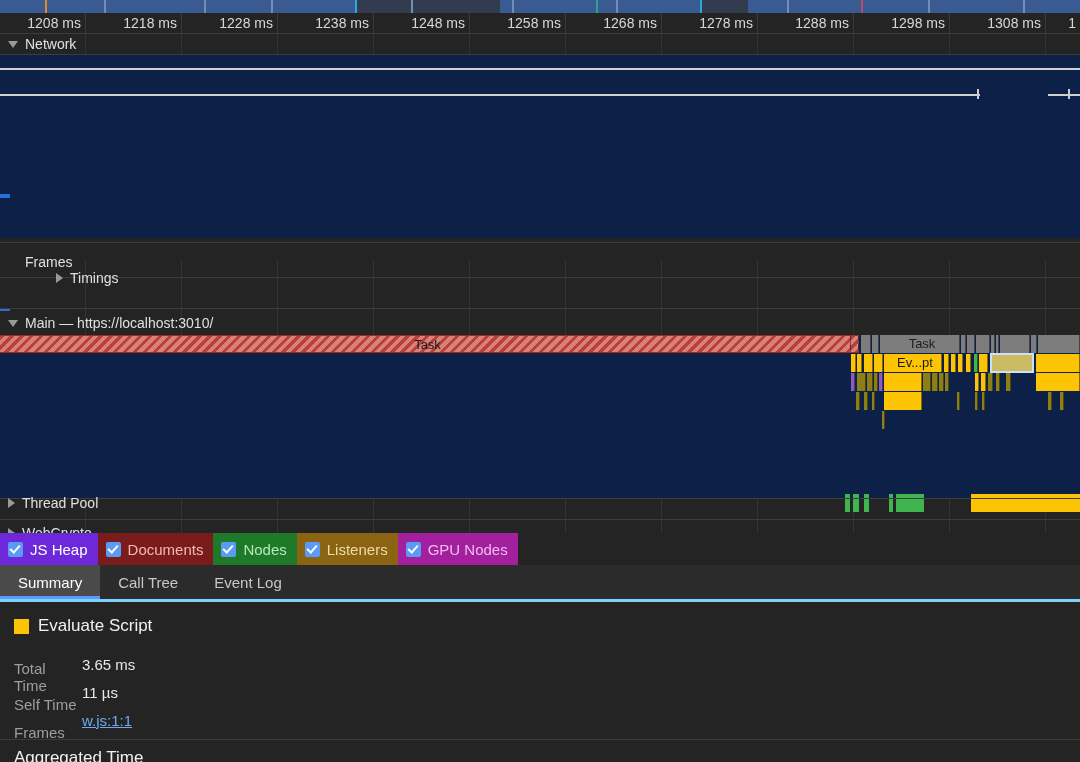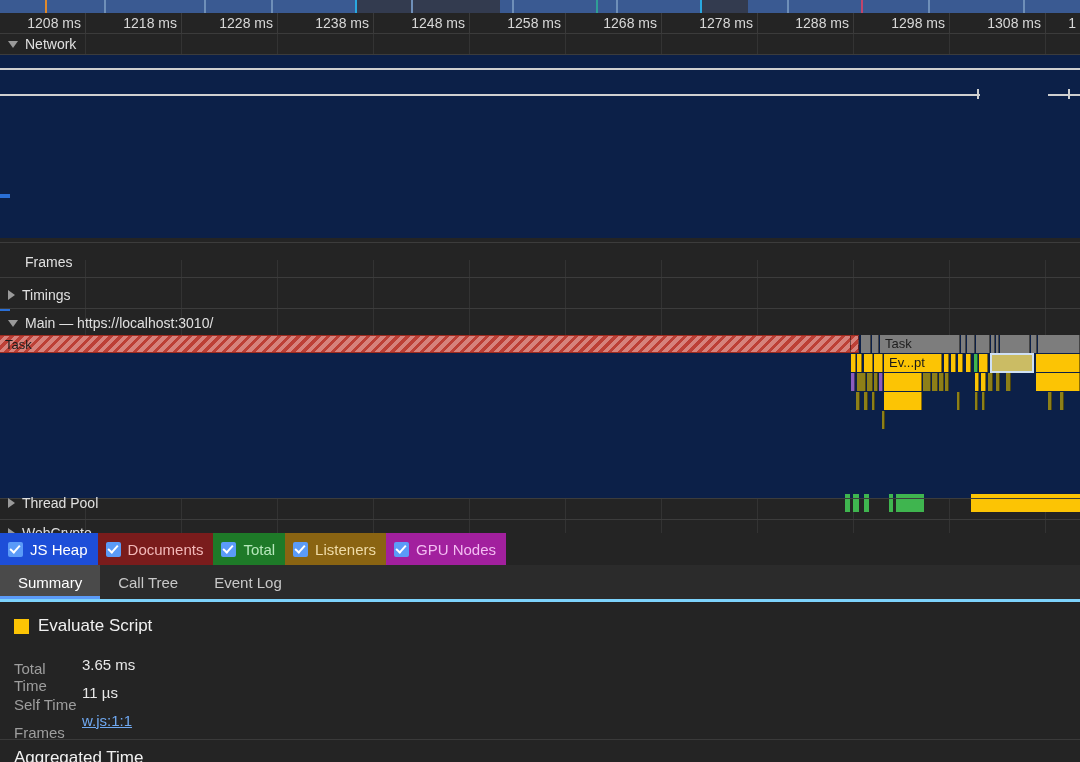--- a/index.html
+++ b/index.html
@@ -34,20 +34,21 @@
   .ruler-div {
     position: absolute; top: 0; width: 1px; height: 21px;
     background: #3a3a3a;
   }
 
   
   .tracks {
     position: absolute; left: 0; top: 34px; width: 1080px; height: 499px;
     background: #242424;
     overflow: hidden;
+    text-align: center;
   }
   .vgrid { position: absolute; top: 0; width: 1px; height: 499px; background: #333333; }
 
   .track-header {
     position: absolute; left: 0;
     display: flex; align-items: center;
     height: 20px;
     font-size: 14px; color: #e0e0e0;
     padding-left: 8px;
     z-index: 6;
@@ -265,21 +266,21 @@
     </div>
     <div style="position:absolute;left:0;top:204px;width:1080px;height:22px;background:#242424;"></div>
     <div class="row-sep" style="top:208px;"></div>
 
     <div class="track-header" style="top:218px;">
       <span class="tri-spacer"></span>
       <span>Frames</span>
     </div>
     <div class="row-sep" style="top:243px;"></div>
 
-    <div class="track-header" style="top:251px;">
+    <div class="track-header" style="top:234px;margin-left:48px;">
       <span class="tri tri-right"></span>
       <span>Timings</span>
     </div>
     <div class="row-sep" style="top:274px;"></div>
     <div class="net-blue-mark" style="left:0;top:274px;width:10px;height:3px;"></div>
 
     <div class="track-header" style="top:279px;">
       <span class="tri tri-down"></span>
       <span>Main — https://localhost:3010/</span>
     </div>
@@ -360,31 +361,31 @@
       </div>
     <div class="row-sep" style="top:485px;"></div>
 
     <div class="track-header" style="top:489px;">
       <span class="tri tri-right"></span>
       <span>WebCrypto</span>
     </div>
   </div>
 
   <div class="mem-bar" id="mem-host">
-      <div class="mem-item" style="background: #1d4ed8; color: rgb(255, 255, 255);">
+      <div class="mem-item" style="background: #6d28d9; color: rgb(255, 255, 255);">
         <span class="mem-cb"></span>
         <span>JS Heap</span>
       </div>
       <div class="mem-item" style="background: rgb(122, 28, 28); color: rgb(243, 185, 185);">
         <span class="mem-cb"></span>
         <span>Documents</span>
       </div>
       <div class="mem-item" style="background: rgb(30, 122, 40); color: rgb(182, 232, 187);">
         <span class="mem-cb"></span>
-        <span>Total</span>
+        <span>Nodes</span>
       </div>
       <div class="mem-item" style="background: rgb(138, 100, 18); color: rgb(240, 220, 168);">
         <span class="mem-cb"></span>
         <span>Listeners</span>
       </div>
       <div class="mem-item" style="background: rgb(162, 32, 158); color: rgb(243, 189, 242);">
         <span class="mem-cb"></span>
         <span>GPU Nodes</span>
       </div>
     </div>

